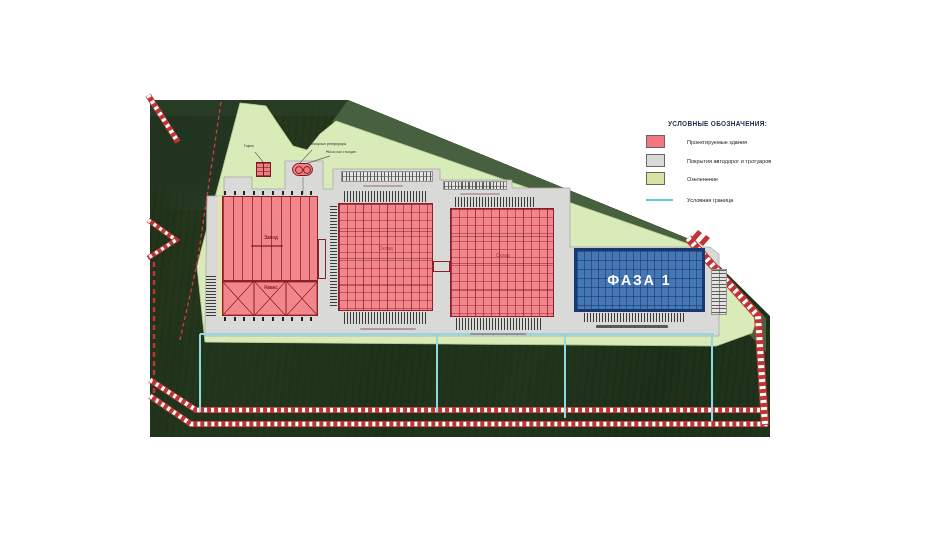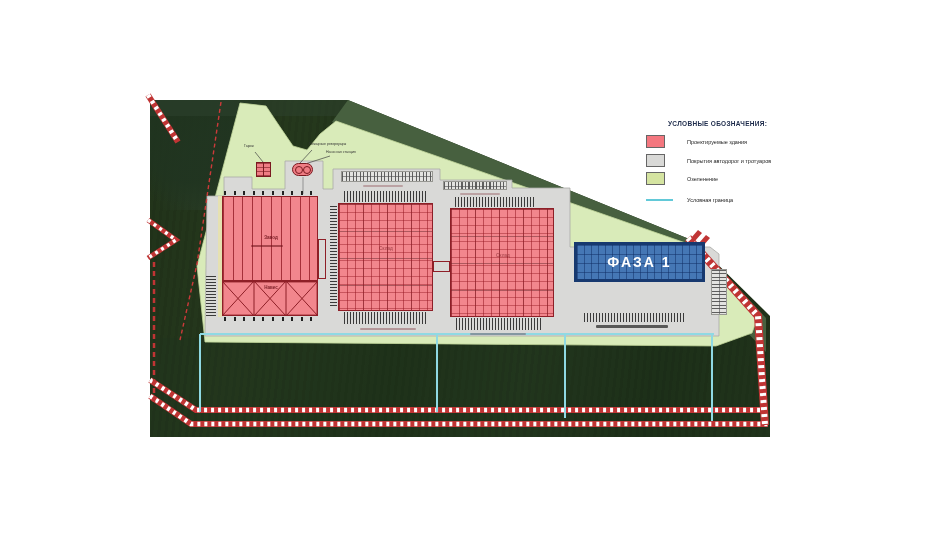--- a/index.html
+++ b/index.html
@@ -162,21 +162,21 @@
   <div class="gray-tab" style="left:433px;top:261px;width:17px;height:11px;"></div>
 
   <div class="comb-h" style="left:455px;top:197px;width:80px;height:10px;"></div>
   <div class="b-sub" style="left:460px;top:193px;width:40px;opacity:.5;"></div>
   <div class="b-grid" style="left:450px;top:208px;width:104px;height:109px;">
     <div class="b-label" style="left:17px;top:44px;width:70px;opacity:.55;">Склад</div>
   </div>
   <div class="comb-h" style="left:456px;top:318px;width:86px;height:12px;"></div>
   <div class="b-sub" style="left:470px;top:333px;width:56px;opacity:.6;"></div>
 
-  <div class="b-blue" style="left:574px;top:242px;width:131px;height:40px;">
+  <div class="b-blue" style="left:574px;top:248px;width:131px;height:64px;">
     <span class="phase-label">ФАЗА 1</span>
   </div>
   <div class="comb-h" style="left:584px;top:313px;width:102px;height:9px;"></div>
   <div class="b-sub" style="left:596px;top:325px;width:72px;height:3px;opacity:.7;background:#222;"></div>
 
   <div class="legend">
     <div class="lg-title">УСЛОВНЫЕ ОБОЗНАЧЕНИЯ:</div>
     <div class="lg-row" style="left:0;top:18px;">
       <div class="lg-swatch sw-red"></div>
       <div class="lg-label">Проектируемые здания</div>

